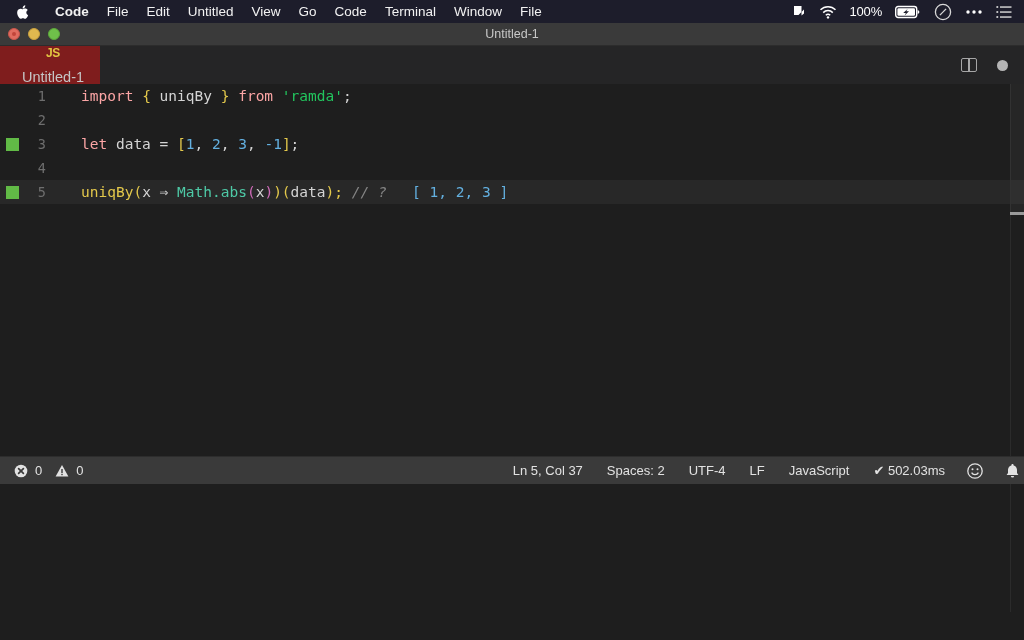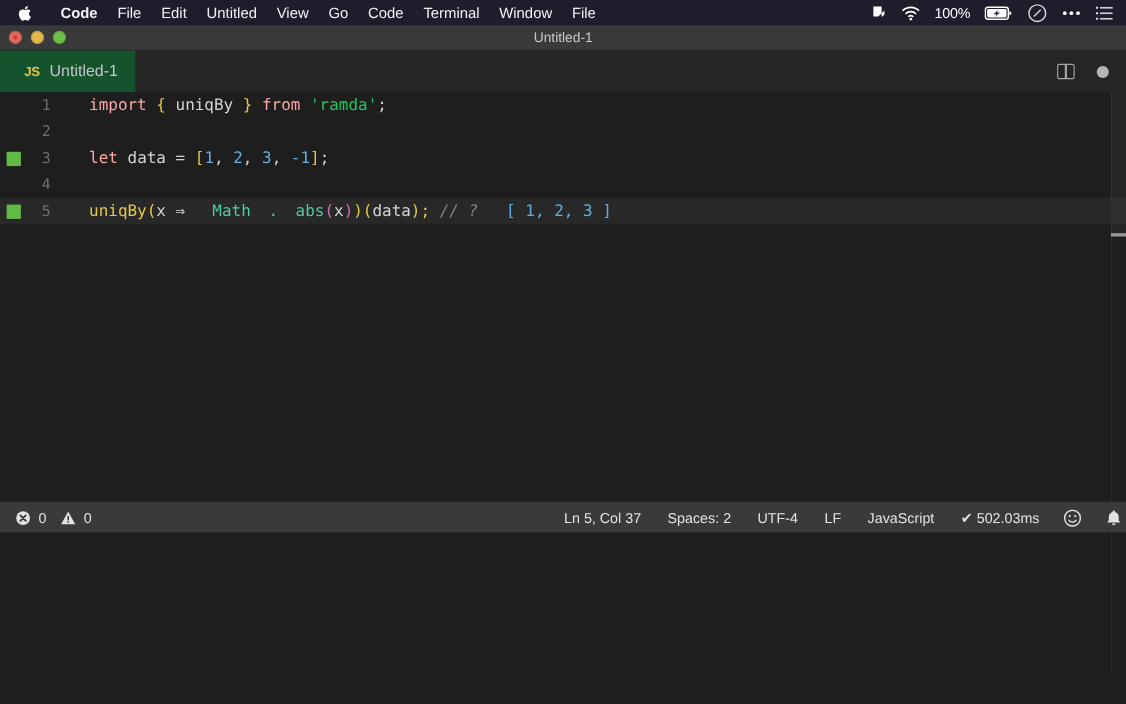--- a/index.html
+++ b/index.html
@@ -60,22 +60,22 @@
 
   
   .tabstrip {
     position:absolute; top:46px; left:0; width:1024px; height:38px;
     background:#252526;
     display:flex; align-items:center;
   }
   .tab {
     height:38px; display:flex; align-items:center; gap:9px;
     padding:0 16px 0 22px;
-    background:#14532d;
-    font-size:14.5px; color:#c5c5c5;
+    background:#7f1d1d;
+    font-size:14.5px; color:#c5c5c5;flex-direction:column;
   }
   .js-badge {
     font-size:12px; font-weight:bold; color:#e2c541;
     font-family:"Liberation Sans", sans-serif;
     letter-spacing:-0.3px;
   }
   .tab-actions {
     margin-left:auto; display:flex; align-items:center; gap:20px;
     padding-right:16px;
   }
@@ -116,21 +116,21 @@
 
   
   .t-kw      { color:#fca5a5; }
   .t-plain   { color:#d4d4d4; }
   .t-brace   { color:#e3c84b; }
   .t-string  { color:#22c55e; }
   .t-num     { color:#63b0e0; }
   .t-fn      { color:#e3c84b; }
   .t-paren-y { color:#e3c84b; }
   .t-paren-m { color:#cf6ab8; }
-  .t-class   { color:#4ec9a6;margin-left:16px; }
+  .t-class   { color:#4ec9a6; }
   .t-comment { color:#858585; font-style:italic; }
   .t-result  { color:#63b0e0;margin-left:8px; }
 
   
   .overview {
     position:absolute; top:0; right:0; width:14px; height:528px;
     background:transparent; border-left:1px solid #2b2b2b;
   }
   .ov-thumb {
     position:absolute; top:0; right:0; width:14px; height:128px;

